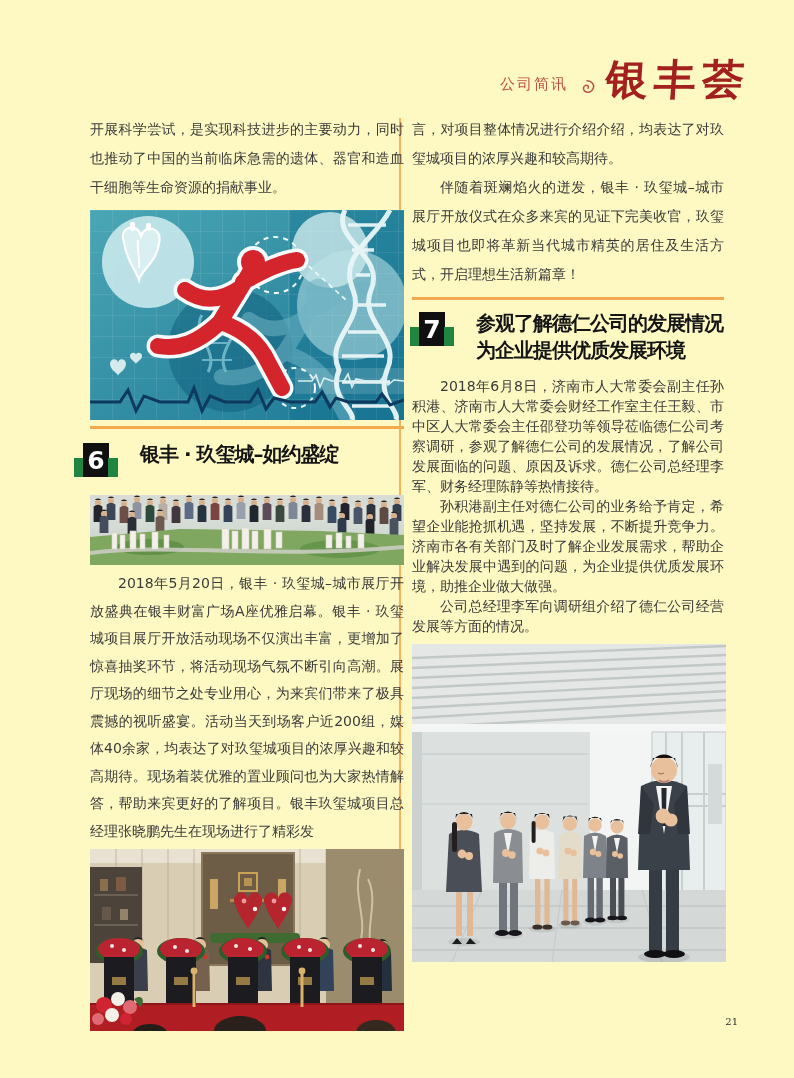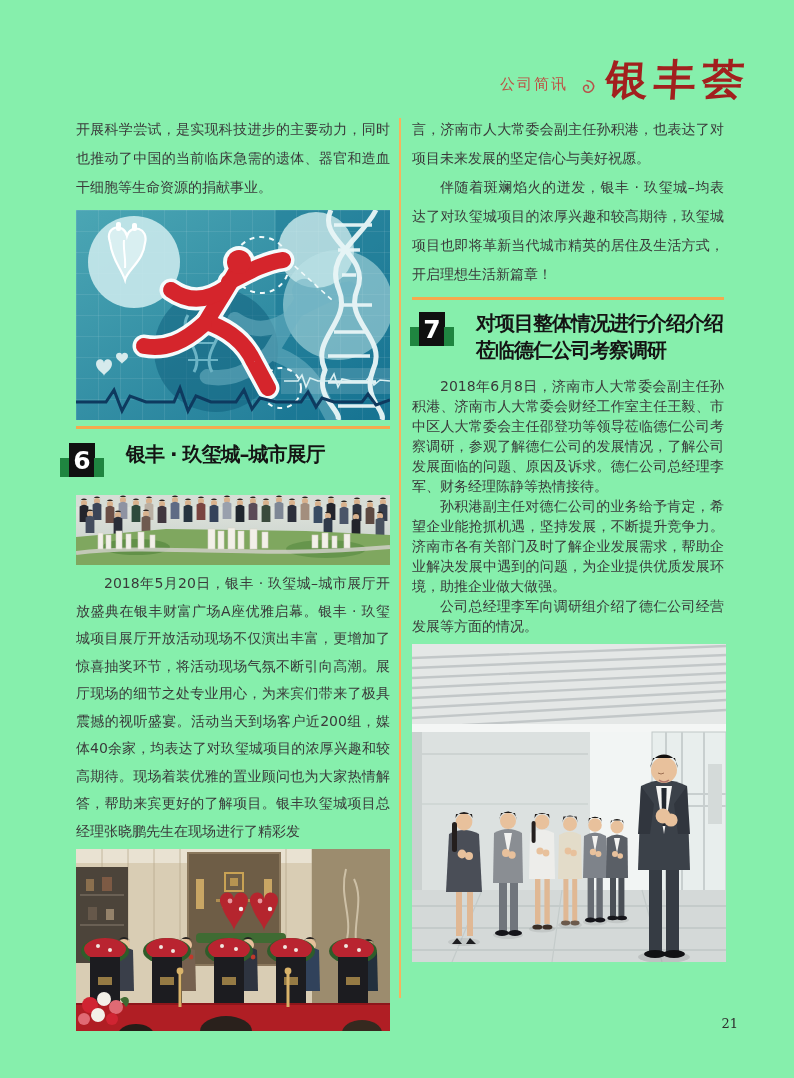--- a/index.html
+++ b/index.html
@@ -1,27 +1,27 @@
 <!DOCTYPE html>
 <html><head>
 <meta charset="utf-8">
 <style>
   html,body{margin:0;padding:0;background:#ffffff;}
-  .page{position:relative;width:794px;height:1078px;background:#86efac;overflow:hidden;
+  .page{position:relative;width:794px;height:1078px;background:#fef9c3;overflow:hidden;
         font-family:"DejaVu Sans","Liberation Sans",sans-serif;color:#3a3a3a;}
   
   .hdr{position:absolute;top:58px;right:44px;display:flex;align-items:flex-end;gap:10px;}
   .hdr-label{font-size:15px;letter-spacing:2px;color:#be4f43;padding-bottom:8px;}
   .hdr-swirl{width:18px;height:18px;margin-bottom:6px;}
   .hdr-brand{font-family:"DejaVu Serif","Liberation Serif",serif;font-weight:bold;
              font-size:42px;line-height:44px;color:#a2201e;letter-spacing:6px;
              transform:skewX(-4deg);}
   
   .col{position:absolute;top:115px;width:314px;}
-  .col-left{left:76px;}
+  .col-left{left:90px;}
   .col-right{left:412px;width:312px;}
   .vdivider{position:absolute;left:399px;top:118px;width:2px;height:880px;background:#f8b25c;}
   p{margin:0;font-size:14px;text-align:justify;color:#3a3a3a;}
   .lh29{line-height:29px;}
   .lh28{line-height:27.5px;}
   .lh24{line-height:20px;}
   .ind{text-indent:2em;}
   .orange-hr{border:none;height:3px;background:#f5a94e;margin:0;}
   
   .section-heading{display:flex;align-items:flex-start;gap:22px;}
@@ -42,21 +42,21 @@
   .hr-left{margin-top:6px;}
   .fig-crowd{margin-top:18px;}
   .p-body6{margin-top:5px;}
   .fig-ceremony{margin-top:4px;}
   .p-cont{margin-top:0;}
   .hr-right{margin-top:8px;}
   .p-71{margin-top:12px;}
   .fig-group{margin-top:8px;}
   
   .page-num{position:absolute;top:1016px;right:56px;font-family:"DejaVu Serif","Liberation Serif",serif;
-            font-size:13px;color:#2e2e2e;}
+            font-size:10px;color:#2e2e2e;}
 </style>
 </head>
 <body>
 
 <div class="page">
 
   <div class="hdr">
     <span class="hdr-label">公司简讯</span>
     <svg class="hdr-swirl" viewBox="0 0 20 20">
       <path d="M10,3 C15.5,3 18.5,7.5 17,11.5 C15.5,15.5 10.5,17 7.8,14.8 C5.2,12.8 5.6,9.2 8.4,8.2 C11,7.3 12.4,9.8 11.2,11.6" fill="none" stroke="#b7524a" stroke-width="1.7" stroke-linecap="round"></path>
@@ -149,21 +149,21 @@
       </svg>
     </figure>
 
     <hr class="orange-hr hr-left">
 
     <div class="section-heading sh-left">
       <div class="badge">
         <span class="badge-num">6</span>
       </div>
       <h2 class="sec-title">
-        <span>银丰 · 玖玺城–城市展厅</span>
+        <span>银丰 · 玖玺城–如约盛绽</span>
       </h2>
     </div>
 
     <figure class="fig-crowd" aria-label="玖玺城城市展厅开放盛典现场人群围观项目沙盘">
       <svg width="314" height="70" viewBox="0 0 314 70">
         <defs>
           <linearGradient id="crowdbg" x1="0" y1="0" x2="0" y2="1">
             <stop offset="0" stop-color="#e3e7e0"></stop>
               <stop offset="1" stop-color="#c3ccc6"></stop>
           </linearGradient>
@@ -370,32 +370,32 @@
 
         <ellipse cx="150" cy="182" rx="26" ry="15" fill="#2a211c"></ellipse>
         <ellipse cx="286" cy="184" rx="20" ry="13" fill="#35291f"></ellipse>
         <ellipse cx="60" cy="186" rx="18" ry="11" fill="#241d18"></ellipse>
       </svg>
     </figure>
   </div>
 
   <div class="col col-right">
 
-    <p class="lh29 p-cont">言，济南市人大常委会副主任孙积港，也表达了对项目未来发展的坚定信心与美好祝愿。</p>
-    <p class="lh29 ind">伴随着斑斓焰火的迸发，银丰 · 玖玺城–均表达了对玖玺城项目的浓厚兴趣和较高期待，玖玺城项目也即将革新当代城市精英的居住及生活方式，开启理想生活新篇章！</p>
+    <p class="lh29 p-cont">言，对项目整体情况进行介绍介绍，均表达了对玖玺城项目的浓厚兴趣和较高期待。</p>
+    <p class="lh29 ind">伴随着斑斓焰火的迸发，银丰 · 玖玺城–城市展厅开放仪式在众多来宾的见证下完美收官，玖玺城项目也即将革新当代城市精英的居住及生活方式，开启理想生活新篇章！</p>
 
     <hr class="orange-hr hr-right">
 
     <div class="section-heading sh-right">
       <div class="badge">
         <span class="badge-num">7</span>
       </div>
       <h2 class="sec-title">
-        <span>对项目整体情况进行介绍介绍</span>
-        <span>莅临德仁公司考察调研</span>
+        <span>参观了解德仁公司的发展情况</span>
+        <span>为企业提供优质发展环境</span>
       </h2>
     </div>
 
     <p class="lh24 ind p-71">2018年6月8日，济南市人大常委会副主任孙积港、济南市人大常委会财经工作室主任王毅、市中区人大常委会主任邵登功等领导莅临德仁公司考察调研，参观了解德仁公司的发展情况，了解公司发展面临的问题、原因及诉求。德仁公司总经理李军、财务经理陈静等热情接待。</p>
     <p class="lh24 ind">孙积港副主任对德仁公司的业务给予肯定，希望企业能抢抓机遇，坚持发展，不断提升竞争力。济南市各有关部门及时了解企业发展需求，帮助企业解决发展中遇到的问题，为企业提供优质发展环境，助推企业做大做强。</p>
     <p class="lh24 ind">公司总经理李军向调研组介绍了德仁公司经营发展等方面的情况。</p>
 
     <figure class="fig-group" aria-label="德仁公司员工列队鼓掌欢迎考察调研领导">
       <svg width="314" height="318" viewBox="0 0 314 318">
         <rect width="314" height="318" fill="#dce1e0"></rect>

